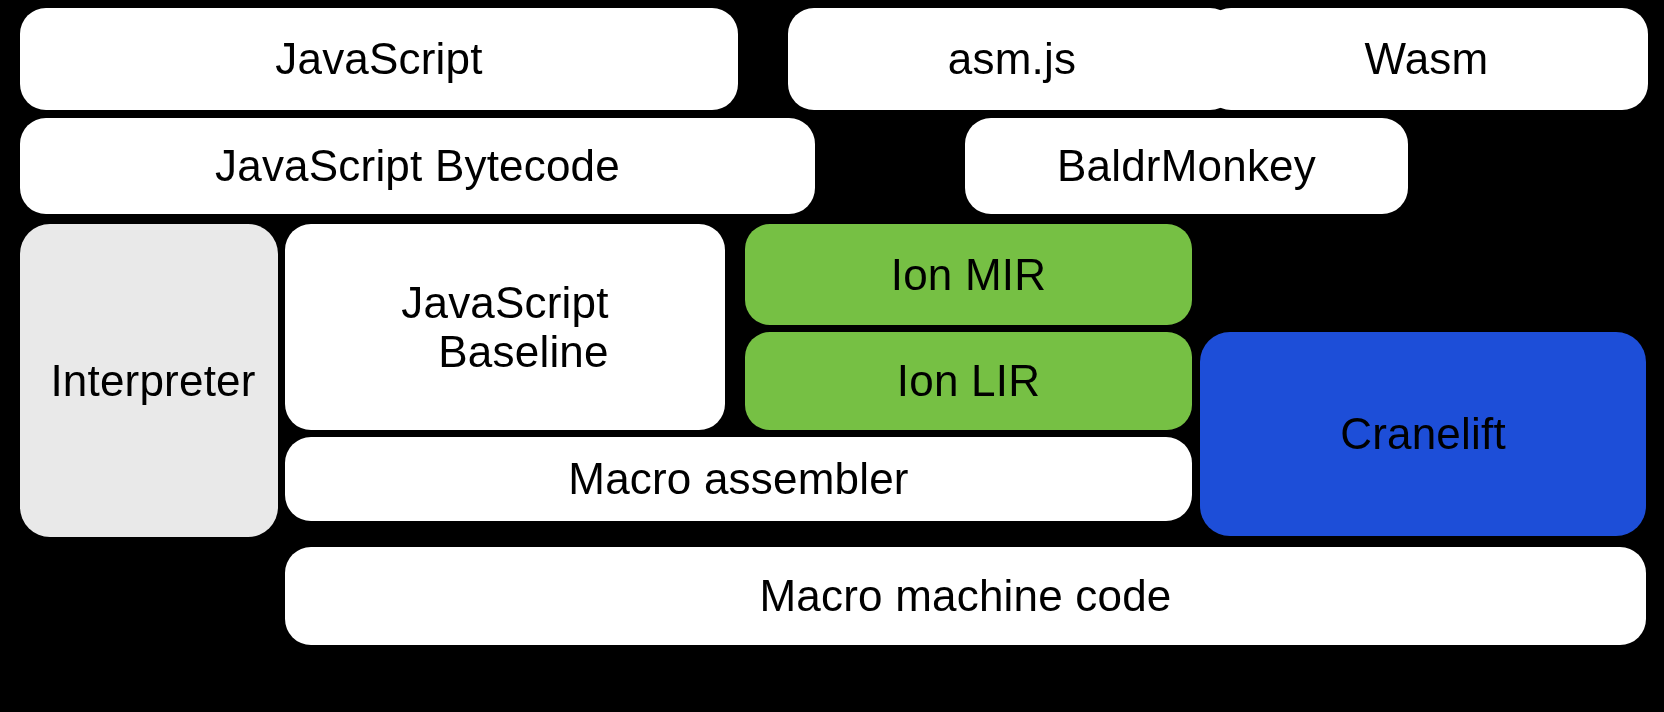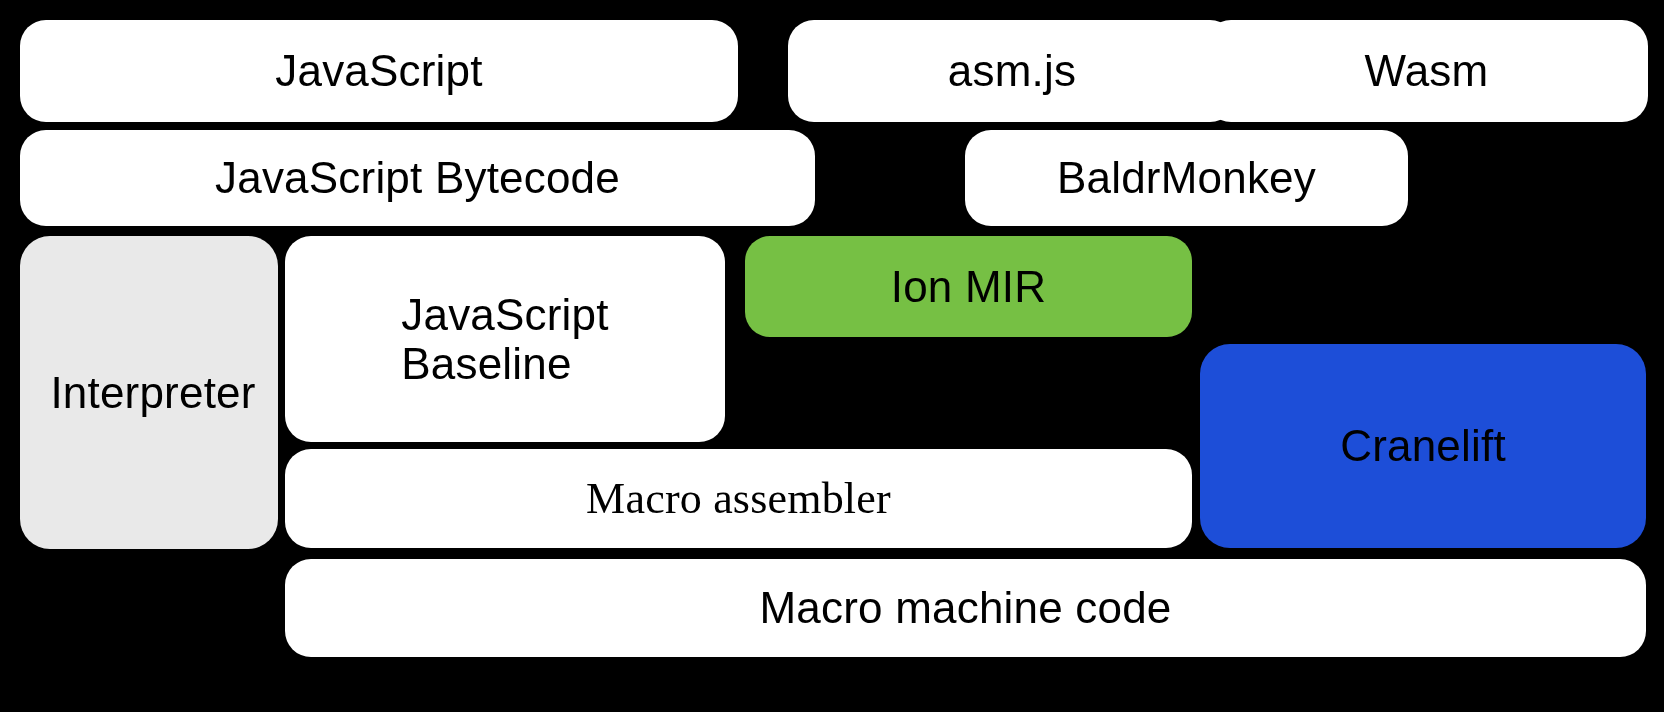--- a/index.html
+++ b/index.html
@@ -20,27 +20,26 @@
   }
   .box {
     position: absolute;
     box-sizing: border-box;
     border-radius: 26px;
     background: #ffffff;
     color: #000000;
     display: flex;
     align-items: center;
     justify-content: center;
-    text-align: left;
+    text-align: right;
     font-size: 44px;
     line-height: 1.12;
     letter-spacing: 0.2px;
     white-space: pre-line;
     user-select: none;
-    margin-top: 12px;
   }
   .box.gray   { background: #e9e9e9; padding-left: 8px; }
   .box.green  { background: #76c044; border-radius: 25px; }
   .box.pink   { background: #1d4ed8; }
   .box.tall   { border-radius: 30px; }
 </style>
 </head>
 <body>
 
 <div id="diagram">
@@ -55,20 +54,21 @@
 
   <div class="box" style="left:965px; top:118px; width:443px; height:96px;">BaldrMonkey</div>
 
   <div class="box gray tall" style="left:20px; top:224px; width:258px; height:313px;">Interpreter</div>
 
   <div class="box" style="left:285px; top:224px; width:440px; height:206px;">JavaScript
 Baseline</div>
 
   <div class="box green" style="left:745px; top:224px; width:447px; height:101px;">Ion MIR</div>
 
+  <div class="box green" style="left:745px; top:332px; width:447px; height:98px;">Ion LIR</div>
 
   <div class="box pink tall" style="left:1200px; top:332px; width:446px; height:204px;">Cranelift</div>
 
-  <div class="box" style="left:285px; top:437px; width:907px; height:99px;font-family:Liberation Serif, serif;">Macro assembler</div>
+  <div class="box" style="left:285px; top:437px; width:907px; height:84px;">Macro assembler</div>
 
   <div class="box" style="left:285px; top:547px; width:1361px; height:98px;">Macro machine code</div>
 
 </div>
 
 </body></html>

